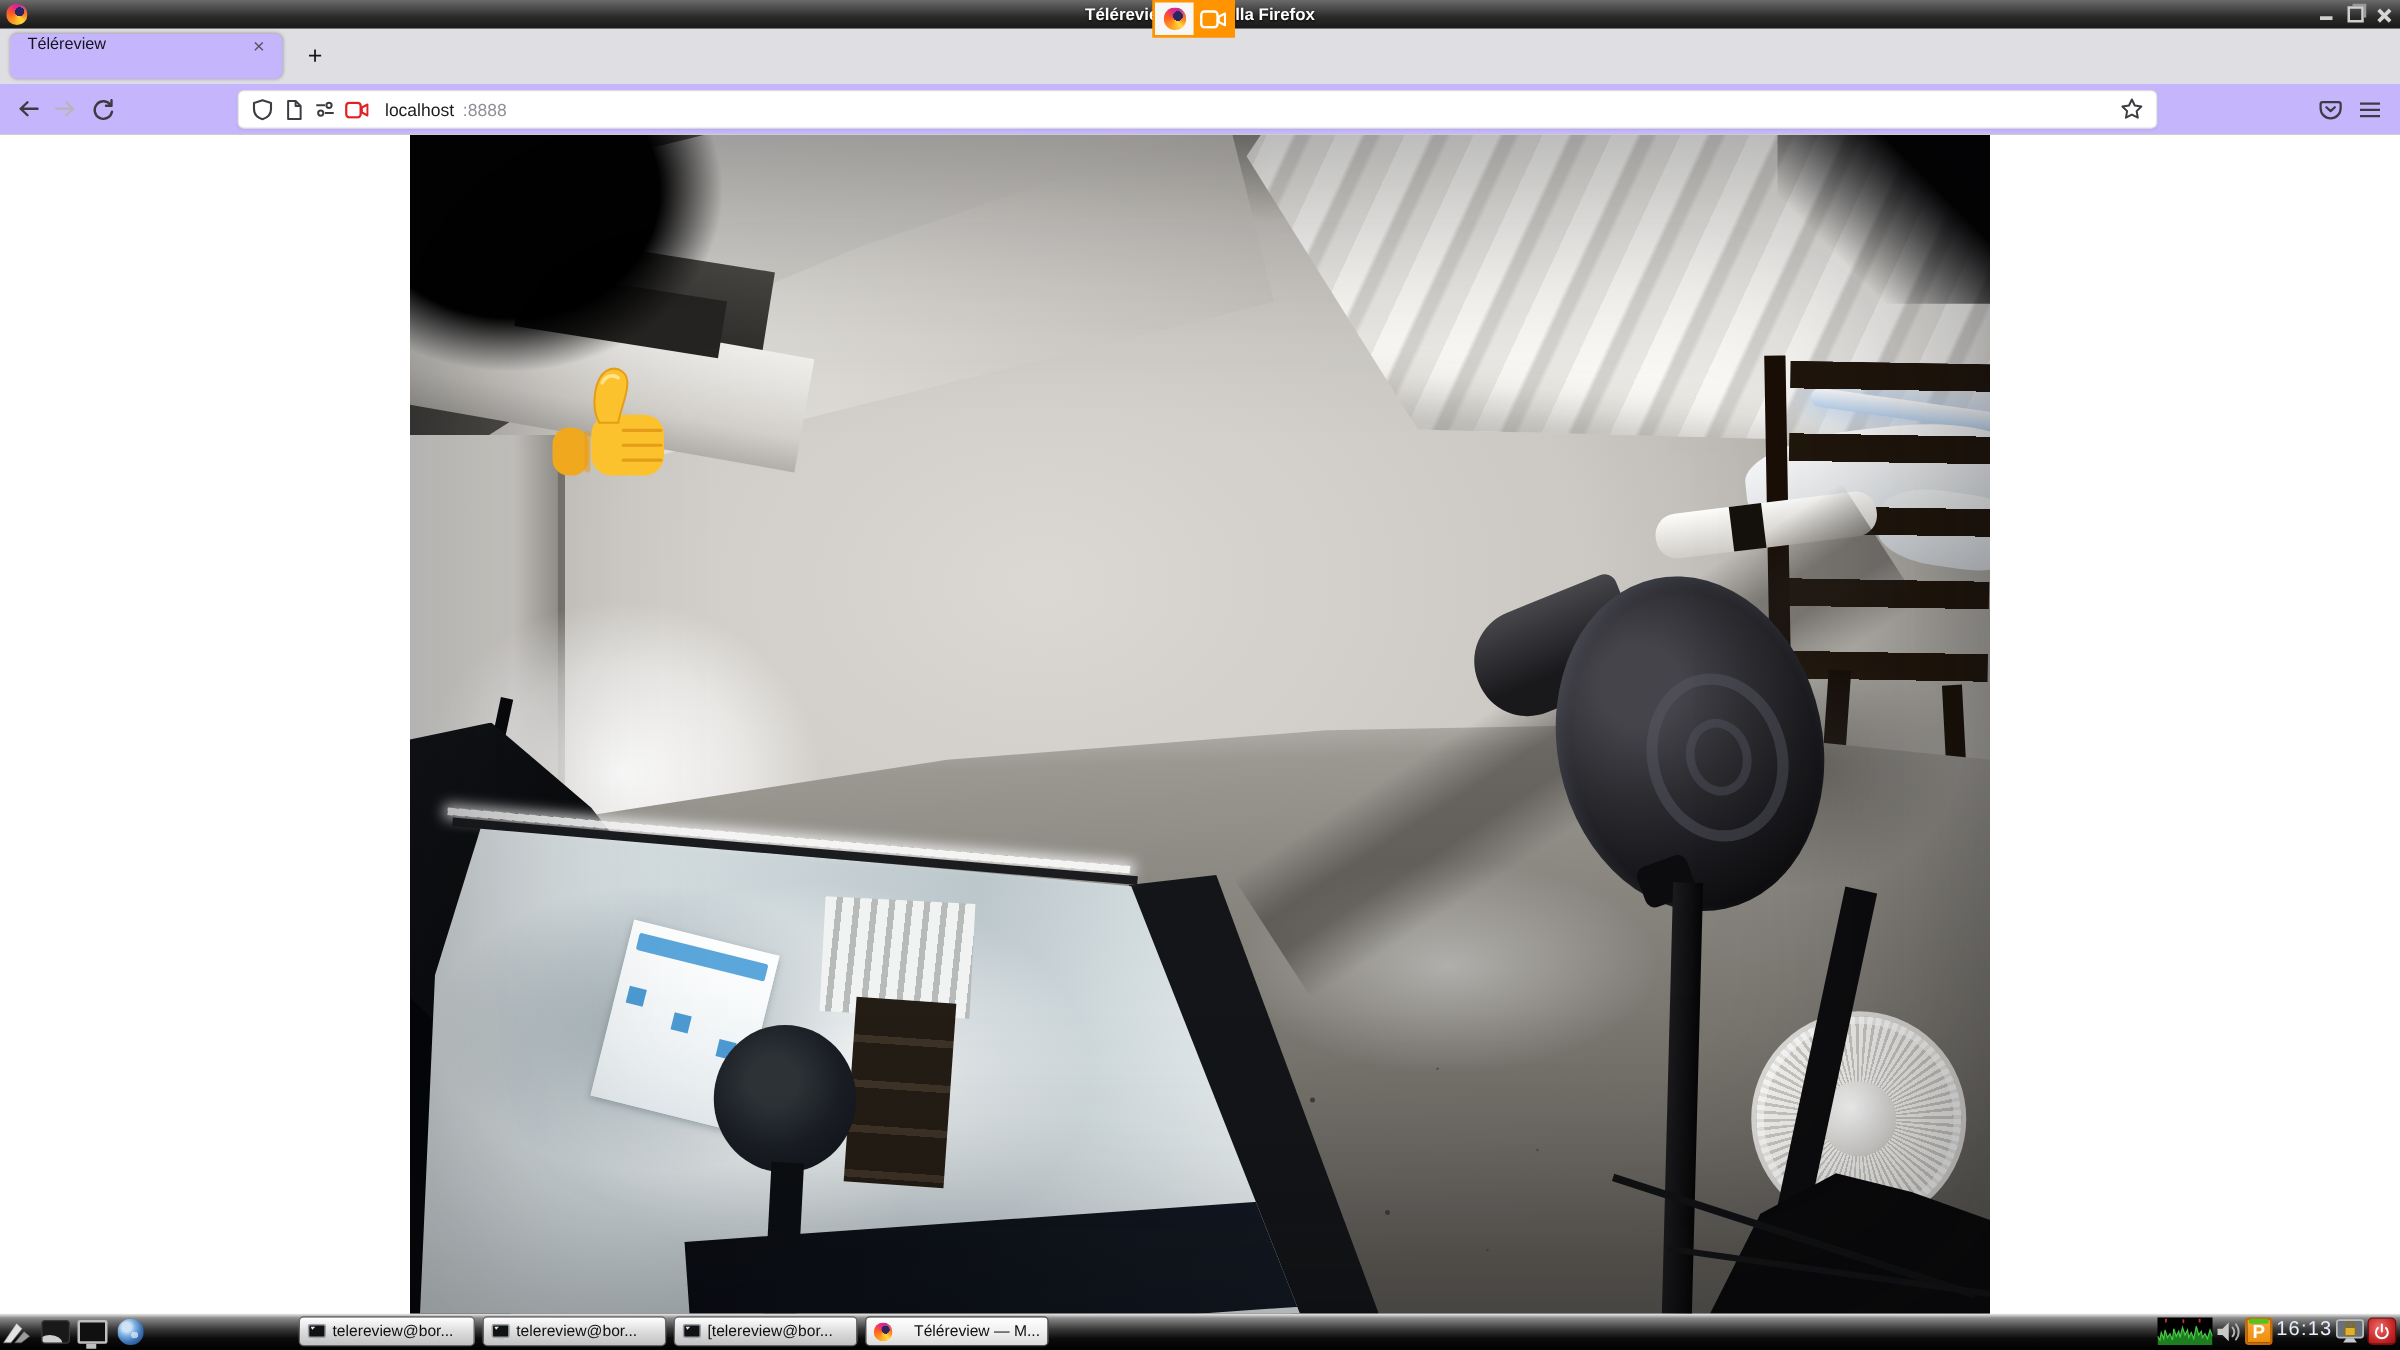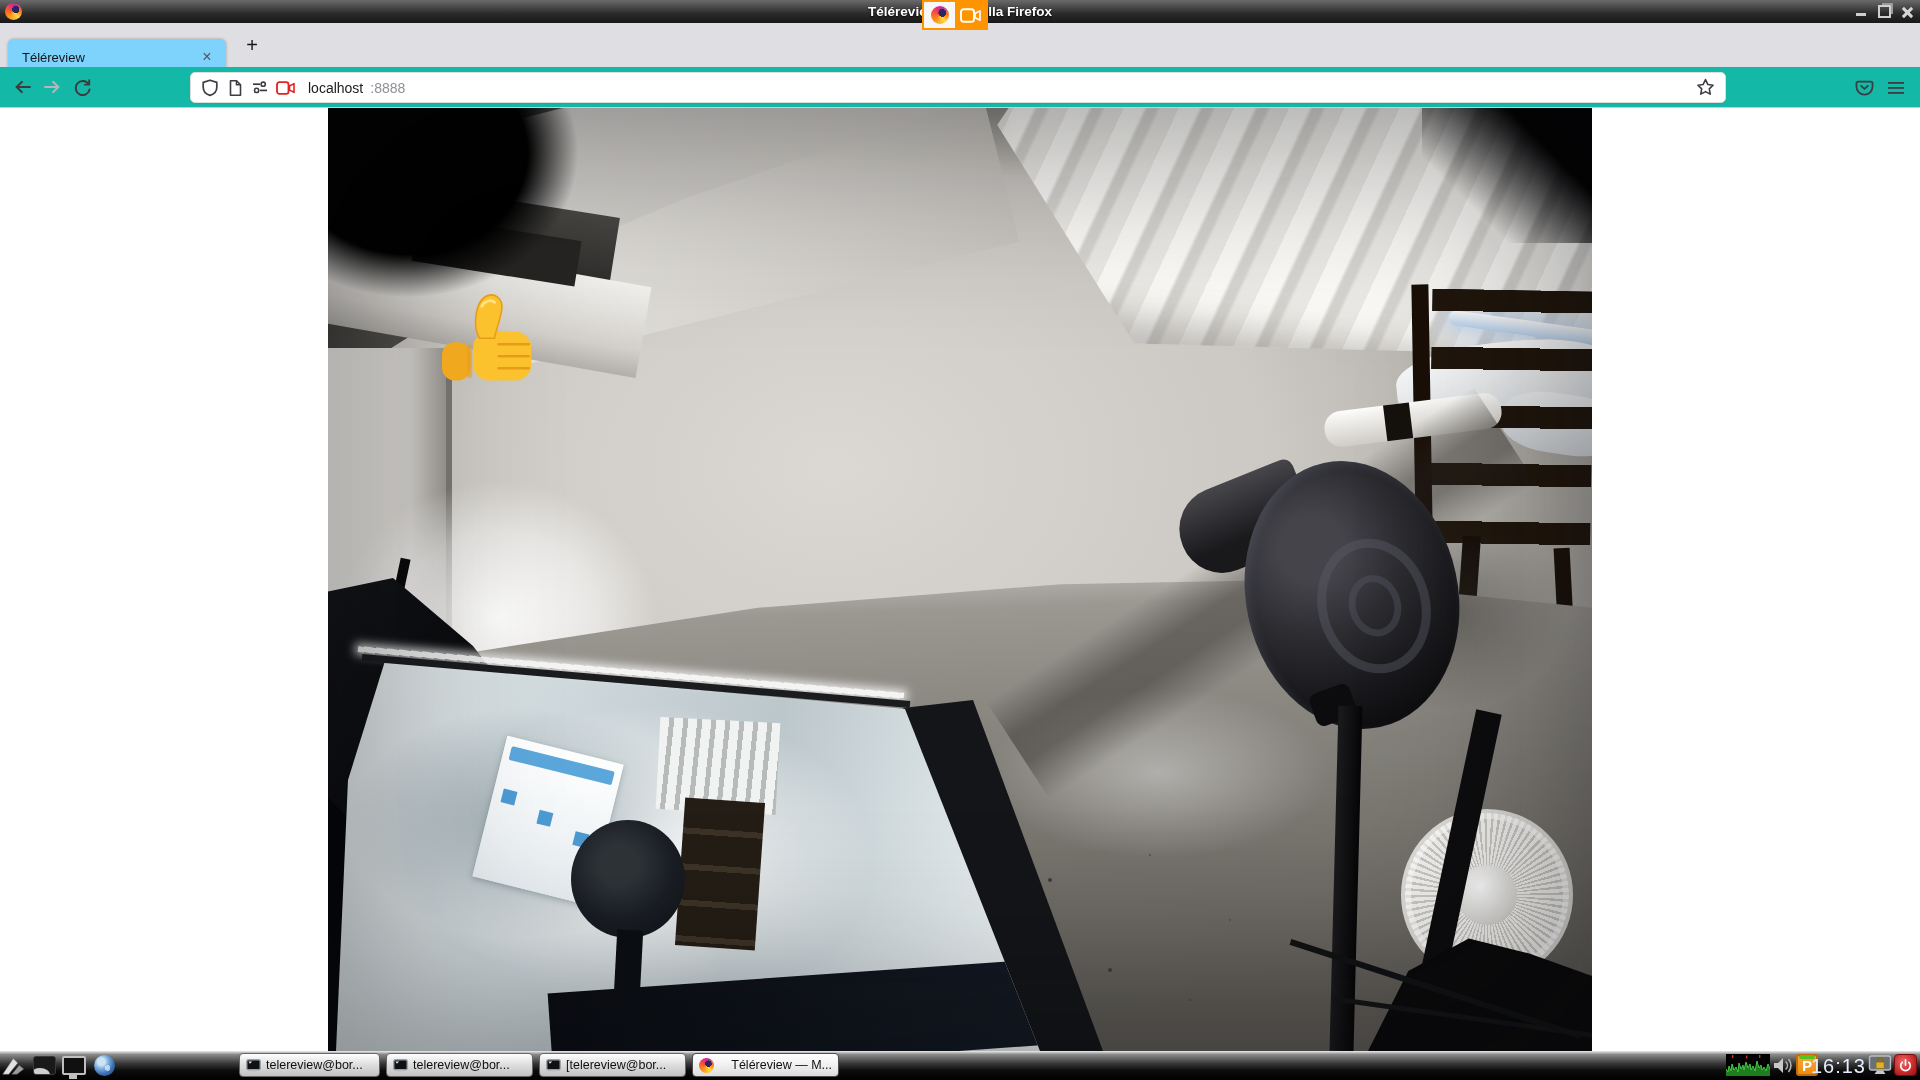--- a/index.html
+++ b/index.html
@@ -24,30 +24,30 @@
     conic-gradient(from 140deg at 50% 50%, #ffd93d, #ff9a1f 70deg, #ff5d23 140deg, #e22a84 200deg, #b9309b 240deg, #ff8a1e 320deg, #ffd93d 360deg);}
 
   
   .share-pill{position:absolute;left:922px;top:0;width:66px;height:30px;z-index:60;
     border:2px solid #ff9400;background:#ff9400;display:flex;box-sizing:border-box;}
   .share-left{flex:1;background:#f7f7f7;display:flex;align-items:center;justify-content:center;}
   .share-right{flex:1;background:#ff9400;display:flex;align-items:center;justify-content:center;}
 
   
   .tabbar{position:absolute;left:0;top:23px;right:0;height:44px;background:#dfdfe3;}
-  .tab{position:absolute;left:8px;top:4px;width:218px;height:36px;background:#7dd3fc;border-radius:6px;
-    box-shadow:0 0 3px rgba(0,0,0,.3);display:flex;align-items:center;padding:0 8px 0 14px;box-sizing:border-box;margin-top:12px;}
+  .tab{position:absolute;left:8px;top:4px;width:218px;height:36px;background:#c4b5fd;border-radius:6px;
+    box-shadow:0 0 3px rgba(0,0,0,.3);display:flex;align-items:flex-start;padding:0 8px 0 14px;box-sizing:border-box;}
   .tab-title{flex:1;font-size:13px;color:#15141a;white-space:nowrap;overflow:hidden;}
   .tab-close{width:22px;height:22px;border-radius:4px;display:flex;align-items:center;justify-content:center;
     color:#55555e;font-size:16px;line-height:1;}
   .newtab{position:absolute;left:238px;top:8px;width:28px;height:28px;border-radius:4px;
     display:flex;align-items:center;justify-content:center;color:#15141a;font-size:20px;line-height:1;}
 
   
-  .navbar{position:absolute;left:0;top:67px;right:0;height:41px;background:#14b8a6;border-bottom:1px solid #ccc;box-sizing:border-box;}
+  .navbar{position:absolute;left:0;top:67px;right:0;height:41px;background:#c4b5fd;border-bottom:1px solid #ccc;box-sizing:border-box;}
   .navbtn{position:absolute;top:6px;width:28px;height:28px;display:flex;align-items:center;justify-content:center;}
   .urlbar{position:absolute;left:190px;right:194px;top:5px;height:31px;background:#fff;border:1px solid #ddd;
     border-radius:5px;display:flex;align-items:center;padding:0 10px;box-sizing:border-box;box-shadow:0 1px 2px rgba(0,0,0,.06);gap:7px;}
   .url-text{font-size:14px;color:#1b1b1f;margin-left:6px;}
   .url-port{color:#8f8f97;text-align:center;}
   .url-star{margin-left:auto;}
   .navicon-r{position:absolute;top:9px;width:24px;height:24px;display:flex;align-items:center;justify-content:center;}
 
   
   .content{position:absolute;left:0;top:108px;width:1920px;height:943px;background:#fff;}
@@ -168,21 +168,21 @@
     display:flex;align-items:center;gap:5px;padding:0 6px;box-sizing:border-box;
     font-size:12.5px;color:#101010;white-space:nowrap;overflow:hidden;}
   .taskbtn.active{background:linear-gradient(#ffffff,#f0f0f0 50%,#dcdcdc);border-color:#4c4c4c;}
   .tray{position:absolute;right:0;top:0;height:29px;}
   .tray-cpu{position:absolute;right:150px;top:3px;width:44px;height:22px;background:#000;}
   .tray-vol{position:absolute;right:126px;top:4px;width:22px;height:21px;}
   .tray-p{position:absolute;right:102px;top:3px;width:22px;height:22px;background:linear-gradient(#f7a938,#ef8c0e);
     border:2px solid #c46a06;border-radius:3px;box-sizing:border-box;display:flex;align-items:center;justify-content:center;
     color:#fff;font-weight:bold;font-size:15px;line-height:1;}
   .tray-p::before{content:"";position:absolute;left:1px;top:-1px;right:1px;height:4px;background:#57c11d;border-radius:2px;}
-  .tray-clock{position:absolute;right:54px;top:4px;color:#e6edff;font-size:20px;letter-spacing:1px;}
+  .tray-clock{position:absolute;right:54px;top:4px;color:#e6edff;font-size:16px;letter-spacing:1px;}
   .tray-lock{position:absolute;right:28px;top:4px;width:24px;height:21px;}
   .tray-power{position:absolute;right:3px;top:3px;width:23px;height:22px;border-radius:4px;border:1px solid #7a0c0c;box-sizing:border-box;
     background:radial-gradient(circle at 40% 35%,#ef6b6b,#c62828 60%,#8f1414);display:flex;align-items:center;justify-content:center;}
 </style>
 </head>
 <body>
 
 <div class="titlebar">
   <div class="ff-logo-tb ffico"></div>
   <div class="titlebar-text">Téléreview — Mozilla Firefox</div>

